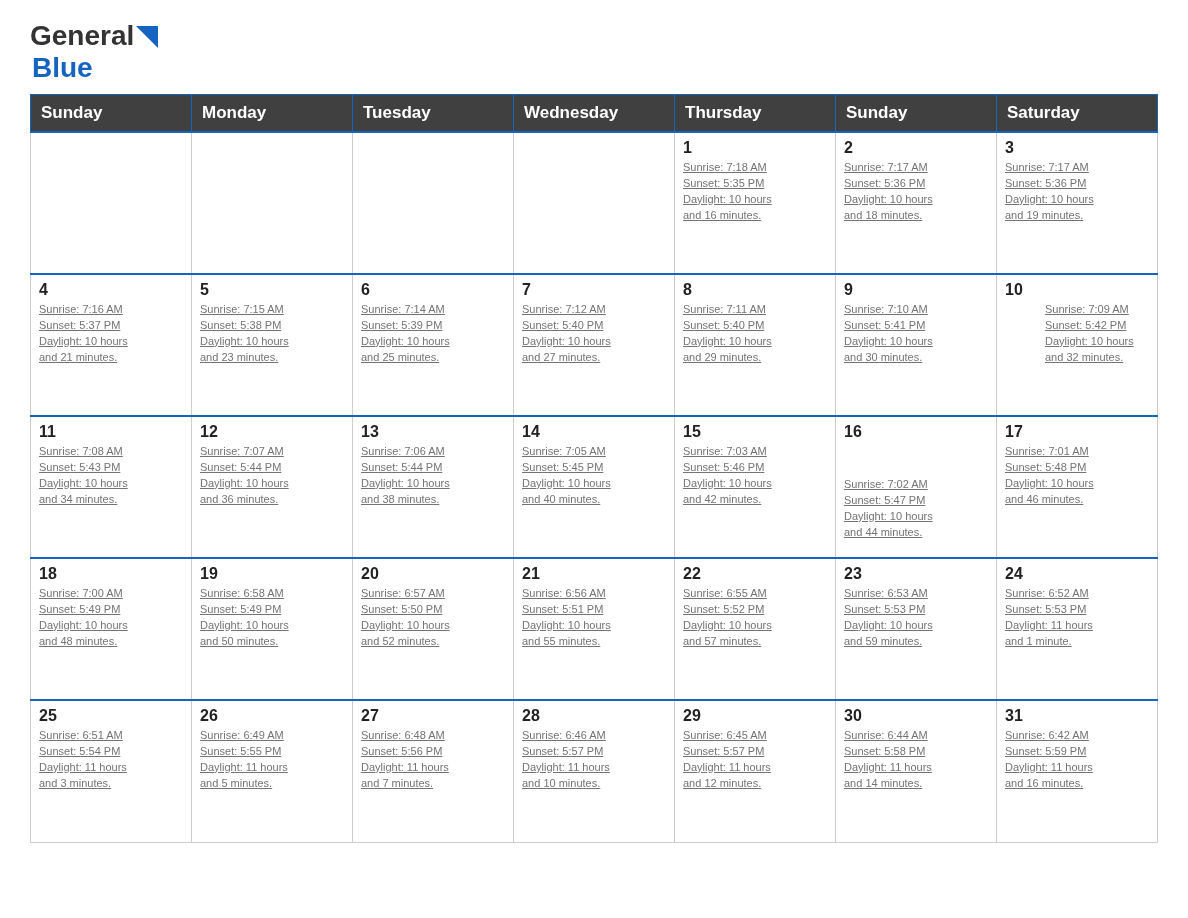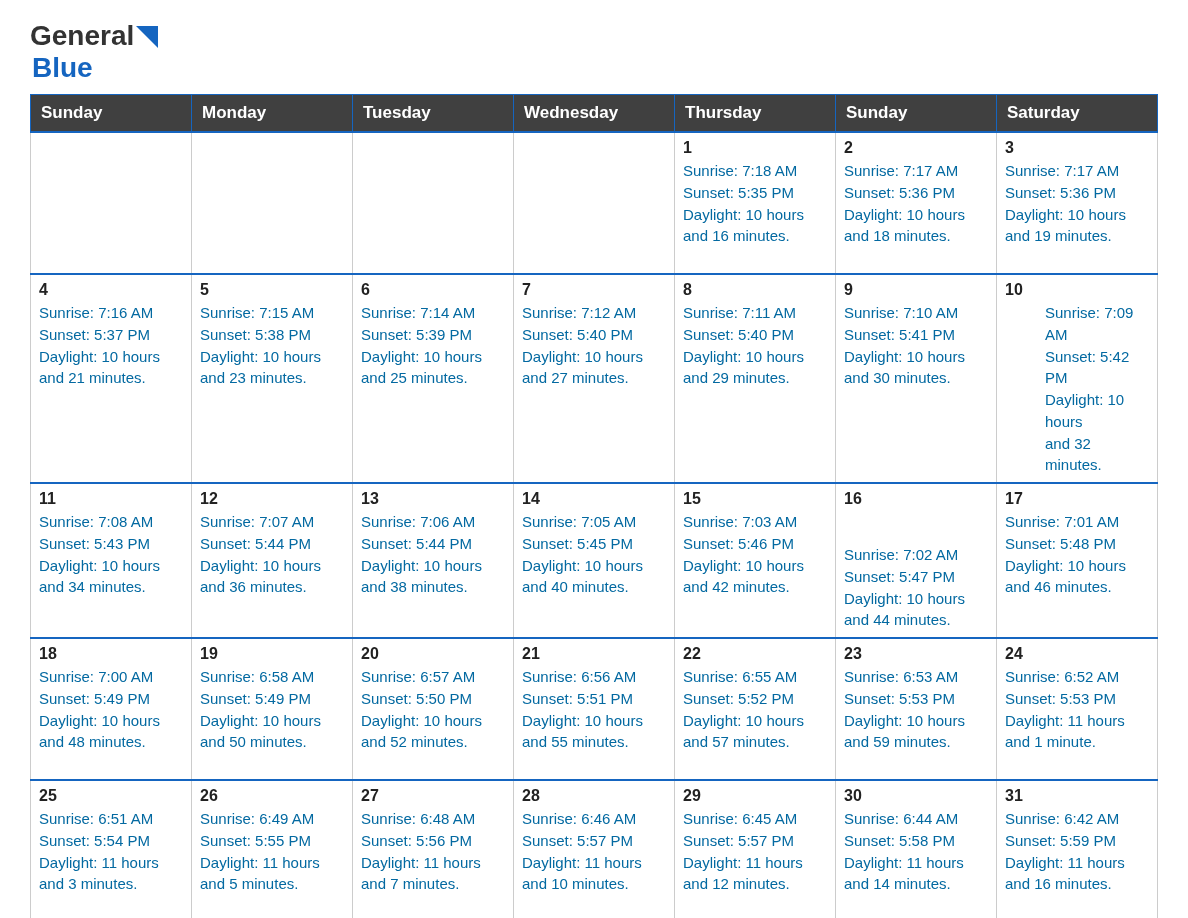--- a/index.html
+++ b/index.html
@@ -56,23 +56,24 @@
       background: #fff;
     }
     tbody tr td .day-num {
       font-size: 16px;
       font-weight: bold;
       color: #222;
       display: block;
       margin-bottom: 3px;
     }
     tbody tr td .day-info {
-      font-size: 15px;
-      color: #0369a1;
+      font-size: 11px;
+      color: #737373;
       line-height: 1.45;
+      text-decoration: underline;
     }
     tbody tr td.empty {
       background: #fff;
     }
     .logo-wrapper {
       display: flex;
       flex-direction: column;
       align-items: flex-start;
     }
     .logo-row {

